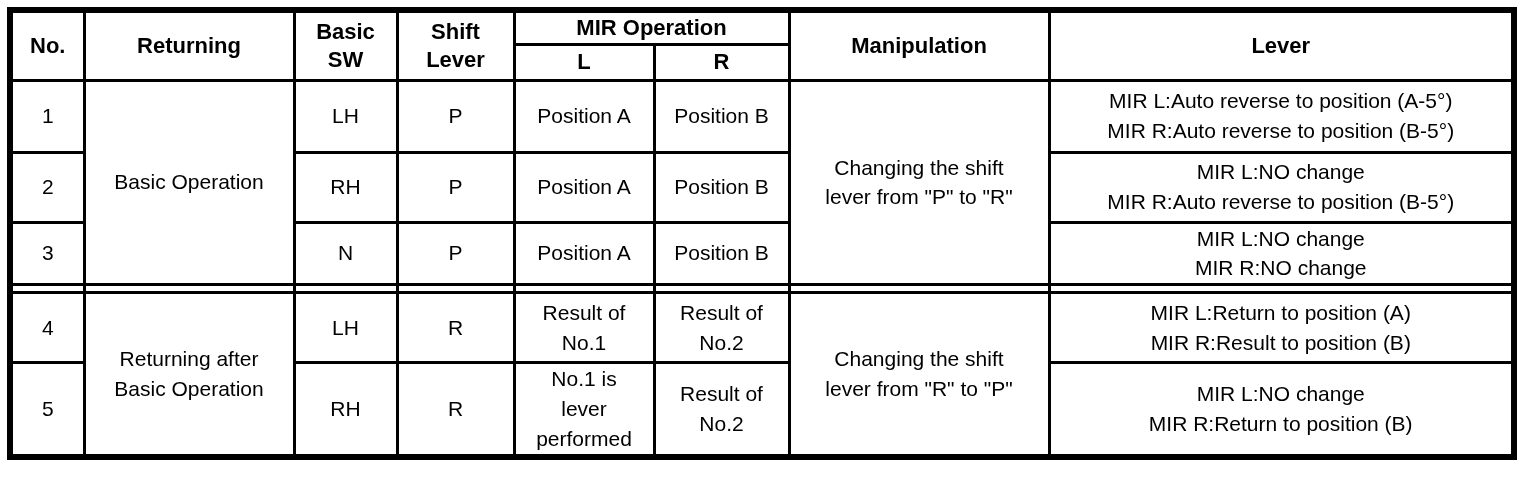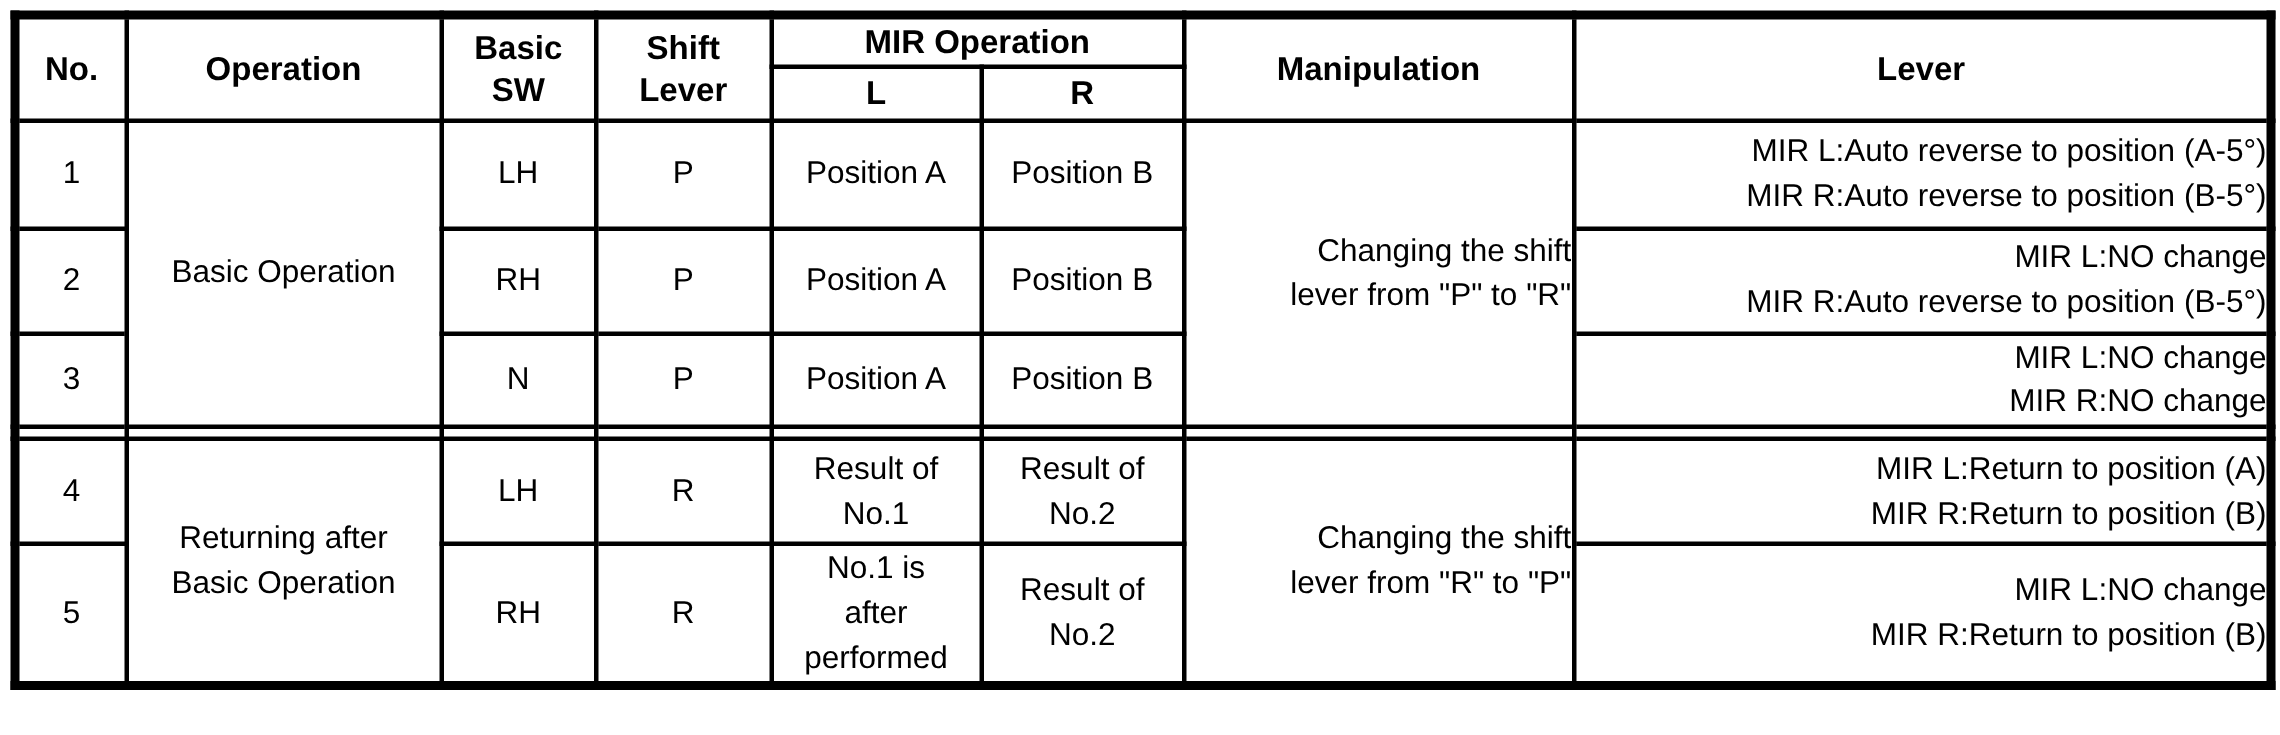--- a/index.html
+++ b/index.html
@@ -31,21 +31,21 @@
     font-weight: bold;
     line-height: 1.25;
     text-align: center;
   }
   table.spec td {
     font-size: 21px;
     font-weight: normal;
     line-height: 1.42;
   }
   td.center { text-align: center; }
-  td.left   { text-align: right; padding: 4px 6px 4px 8px; }
+  td.left   { text-align: center; padding: 4px 6px 4px 8px; }
   tr.hrow1 { height: 34px; }
   tr.hrow2 { height: 36px; }
   tr.r1 { height: 72px; }
   tr.r2 { height: 70px; }
   tr.r3 { height: 60px; }
   tr.r4 { height: 70px; }
   tr.r5 { height: 86px; }
   tr.gap { height: 5px; }
   tr.gap td { padding: 0; height: 5px; line-height: 0; font-size: 0; }
 </style>
@@ -60,21 +60,21 @@
     <col style="width:117px">
     <col style="width:140px">
     <col style="width:135px">
     <col style="width:260px">
     <col style="width:465px">
   </colgroup>
 
   <tbody>
       <tr class="hrow1">
     <th rowspan="2">No.</th>
-    <th rowspan="2">Operation</th>
+    <th rowspan="2">Returning</th>
     <th rowspan="2">Basic
 SW</th>
     <th rowspan="2">Shift
 Lever</th>
     <th colspan="2">MIR Operation</th>
     <th rowspan="2">Manipulation</th>
     <th rowspan="2">Lever</th>
   </tr>
   <tr class="hrow2">
     <th>L</th>
@@ -129,28 +129,28 @@
 Basic Operation</td>
     <td class="center">LH</td>
     <td class="center">R</td>
     <td class="center">Result of
 No.1</td>
     <td class="center">Result of
 No.2</td>
     <td class="left" rowspan="2">Changing the shift
 lever from "R" to "P"</td>
     <td class="left">MIR L:Return to position (A)
-MIR R:Return to position (B)</td>
+MIR R:Result to position (B)</td>
   </tr>
   <tr class="r5">
     <td class="center">5</td>
     <td class="center">RH</td>
     <td class="center">R</td>
     <td class="center">No.1 is
-after
+lever
 performed</td>
     <td class="center">Result of
 No.2</td>
     <td class="left">MIR L:NO change
 MIR R:Return to position (B)</td>
   </tr>
 </tbody>
   </table>
 
 </body></html>

